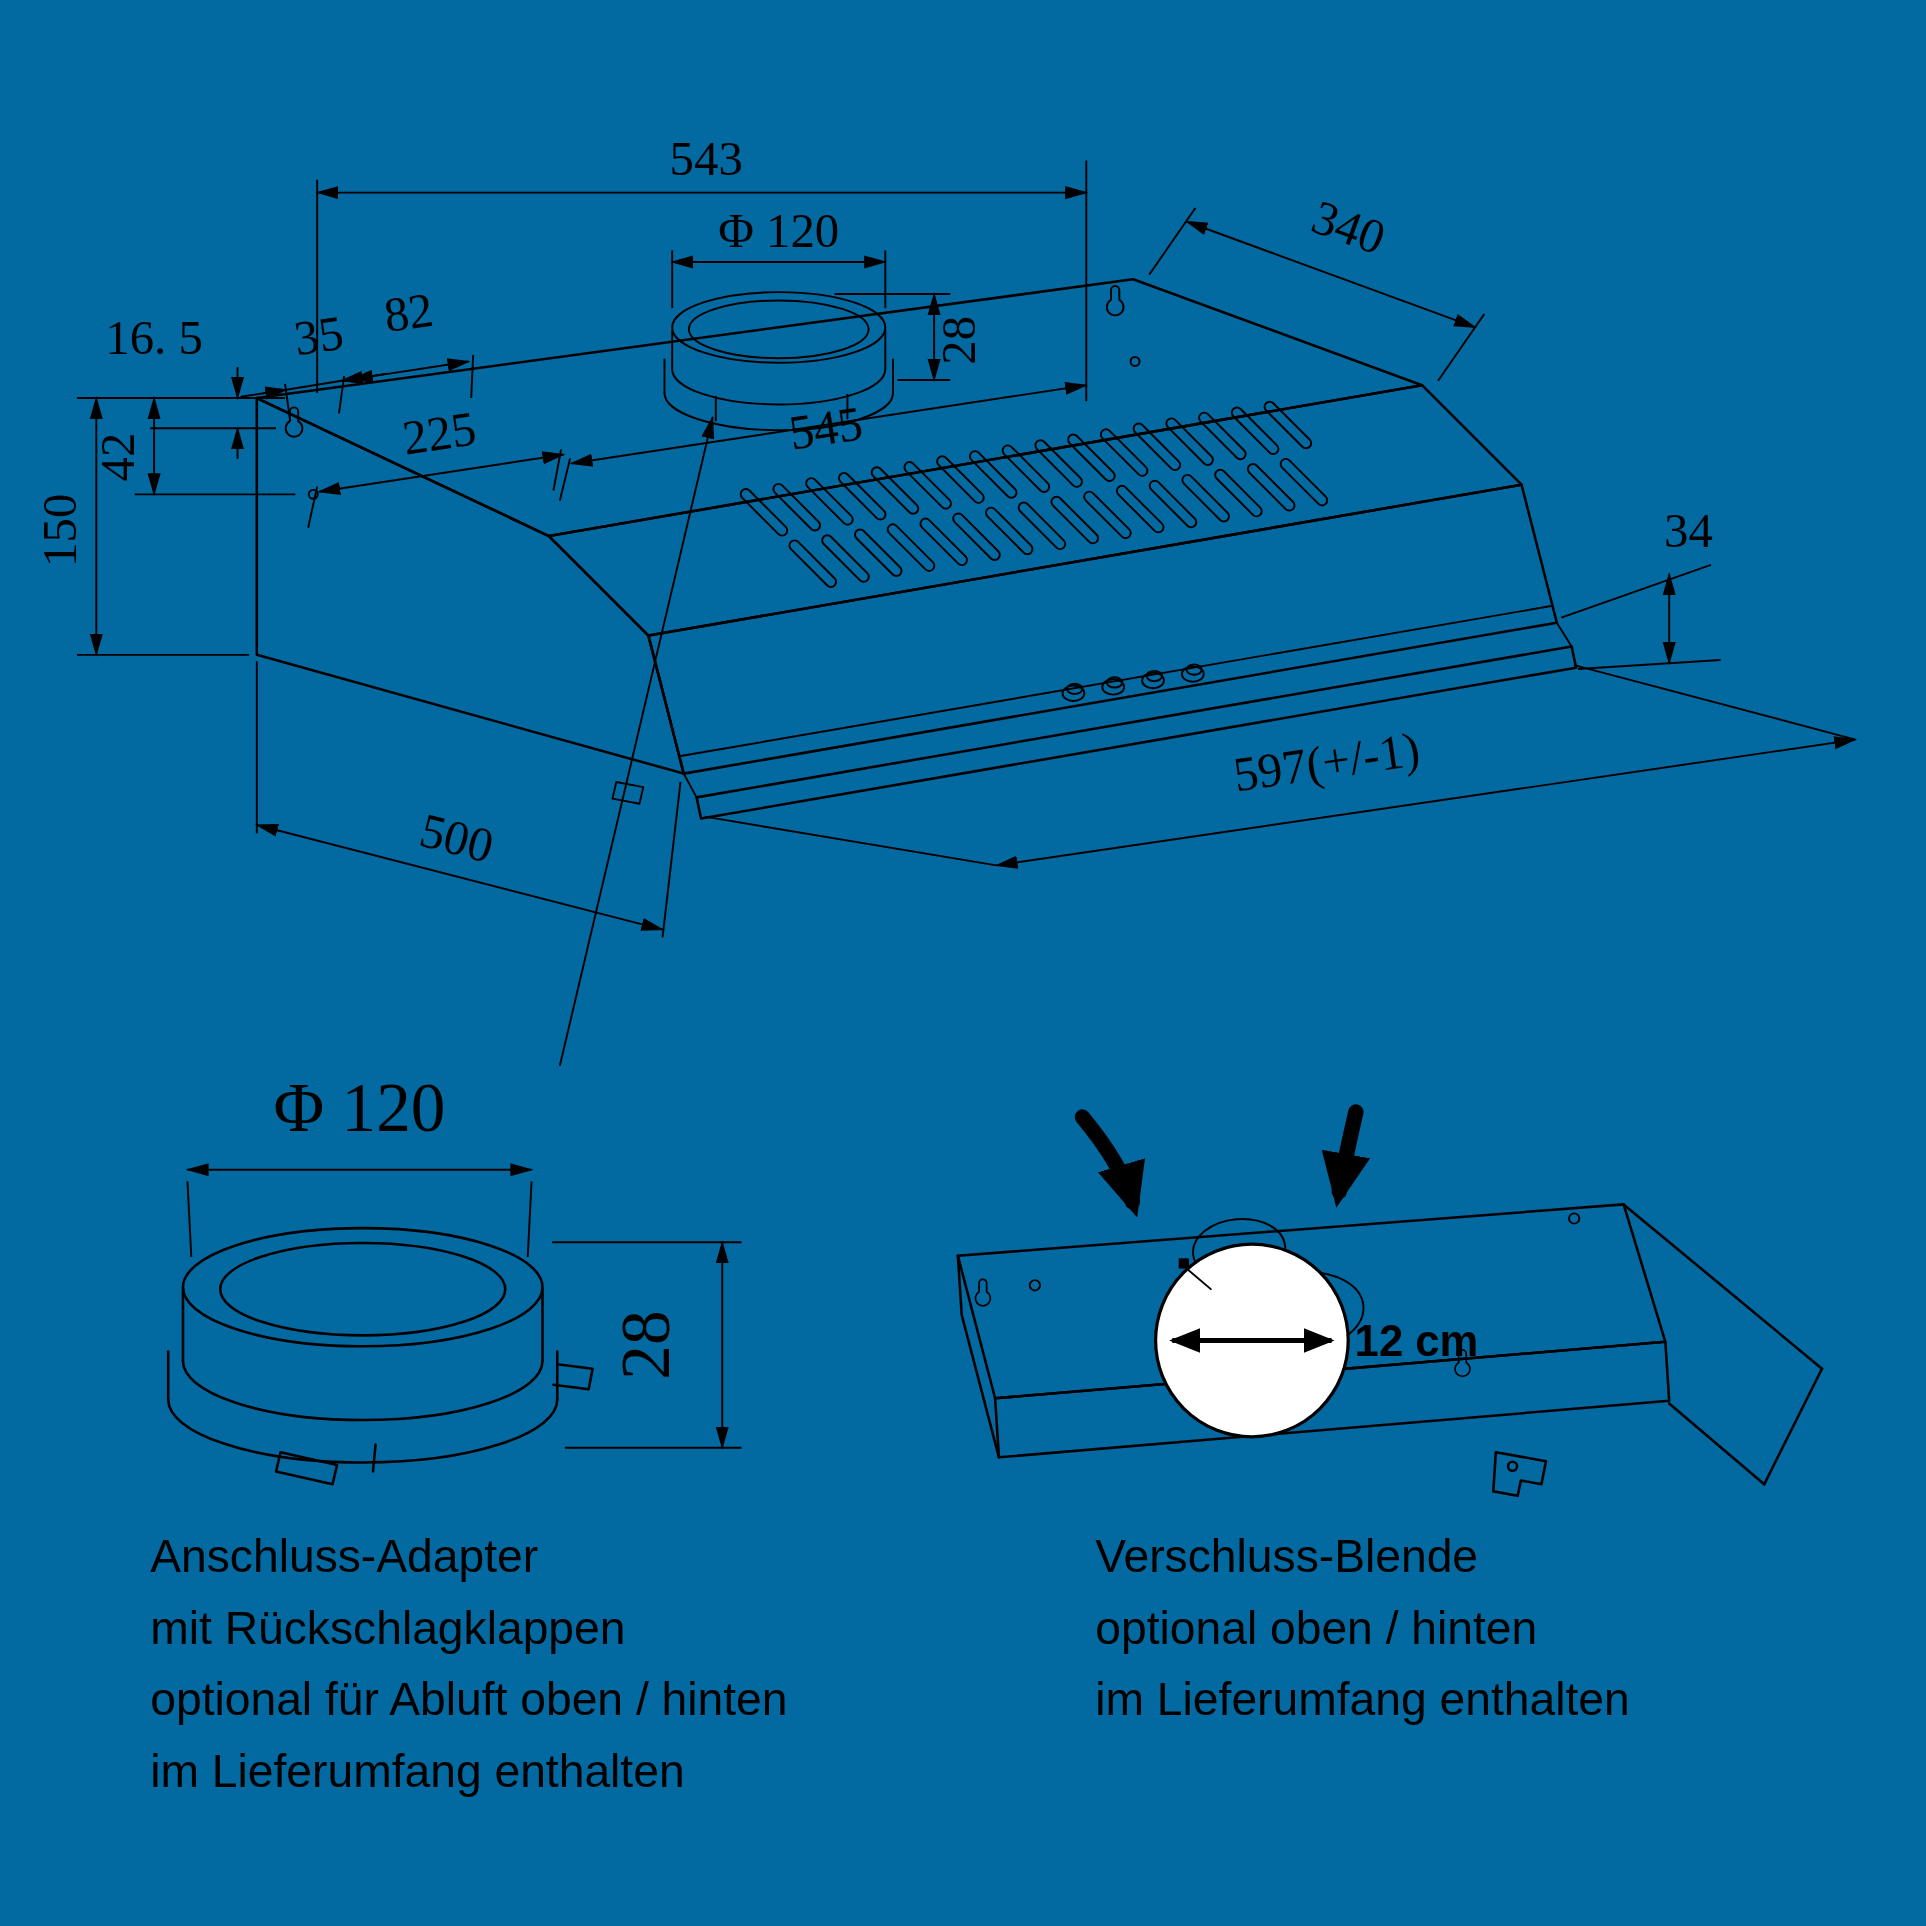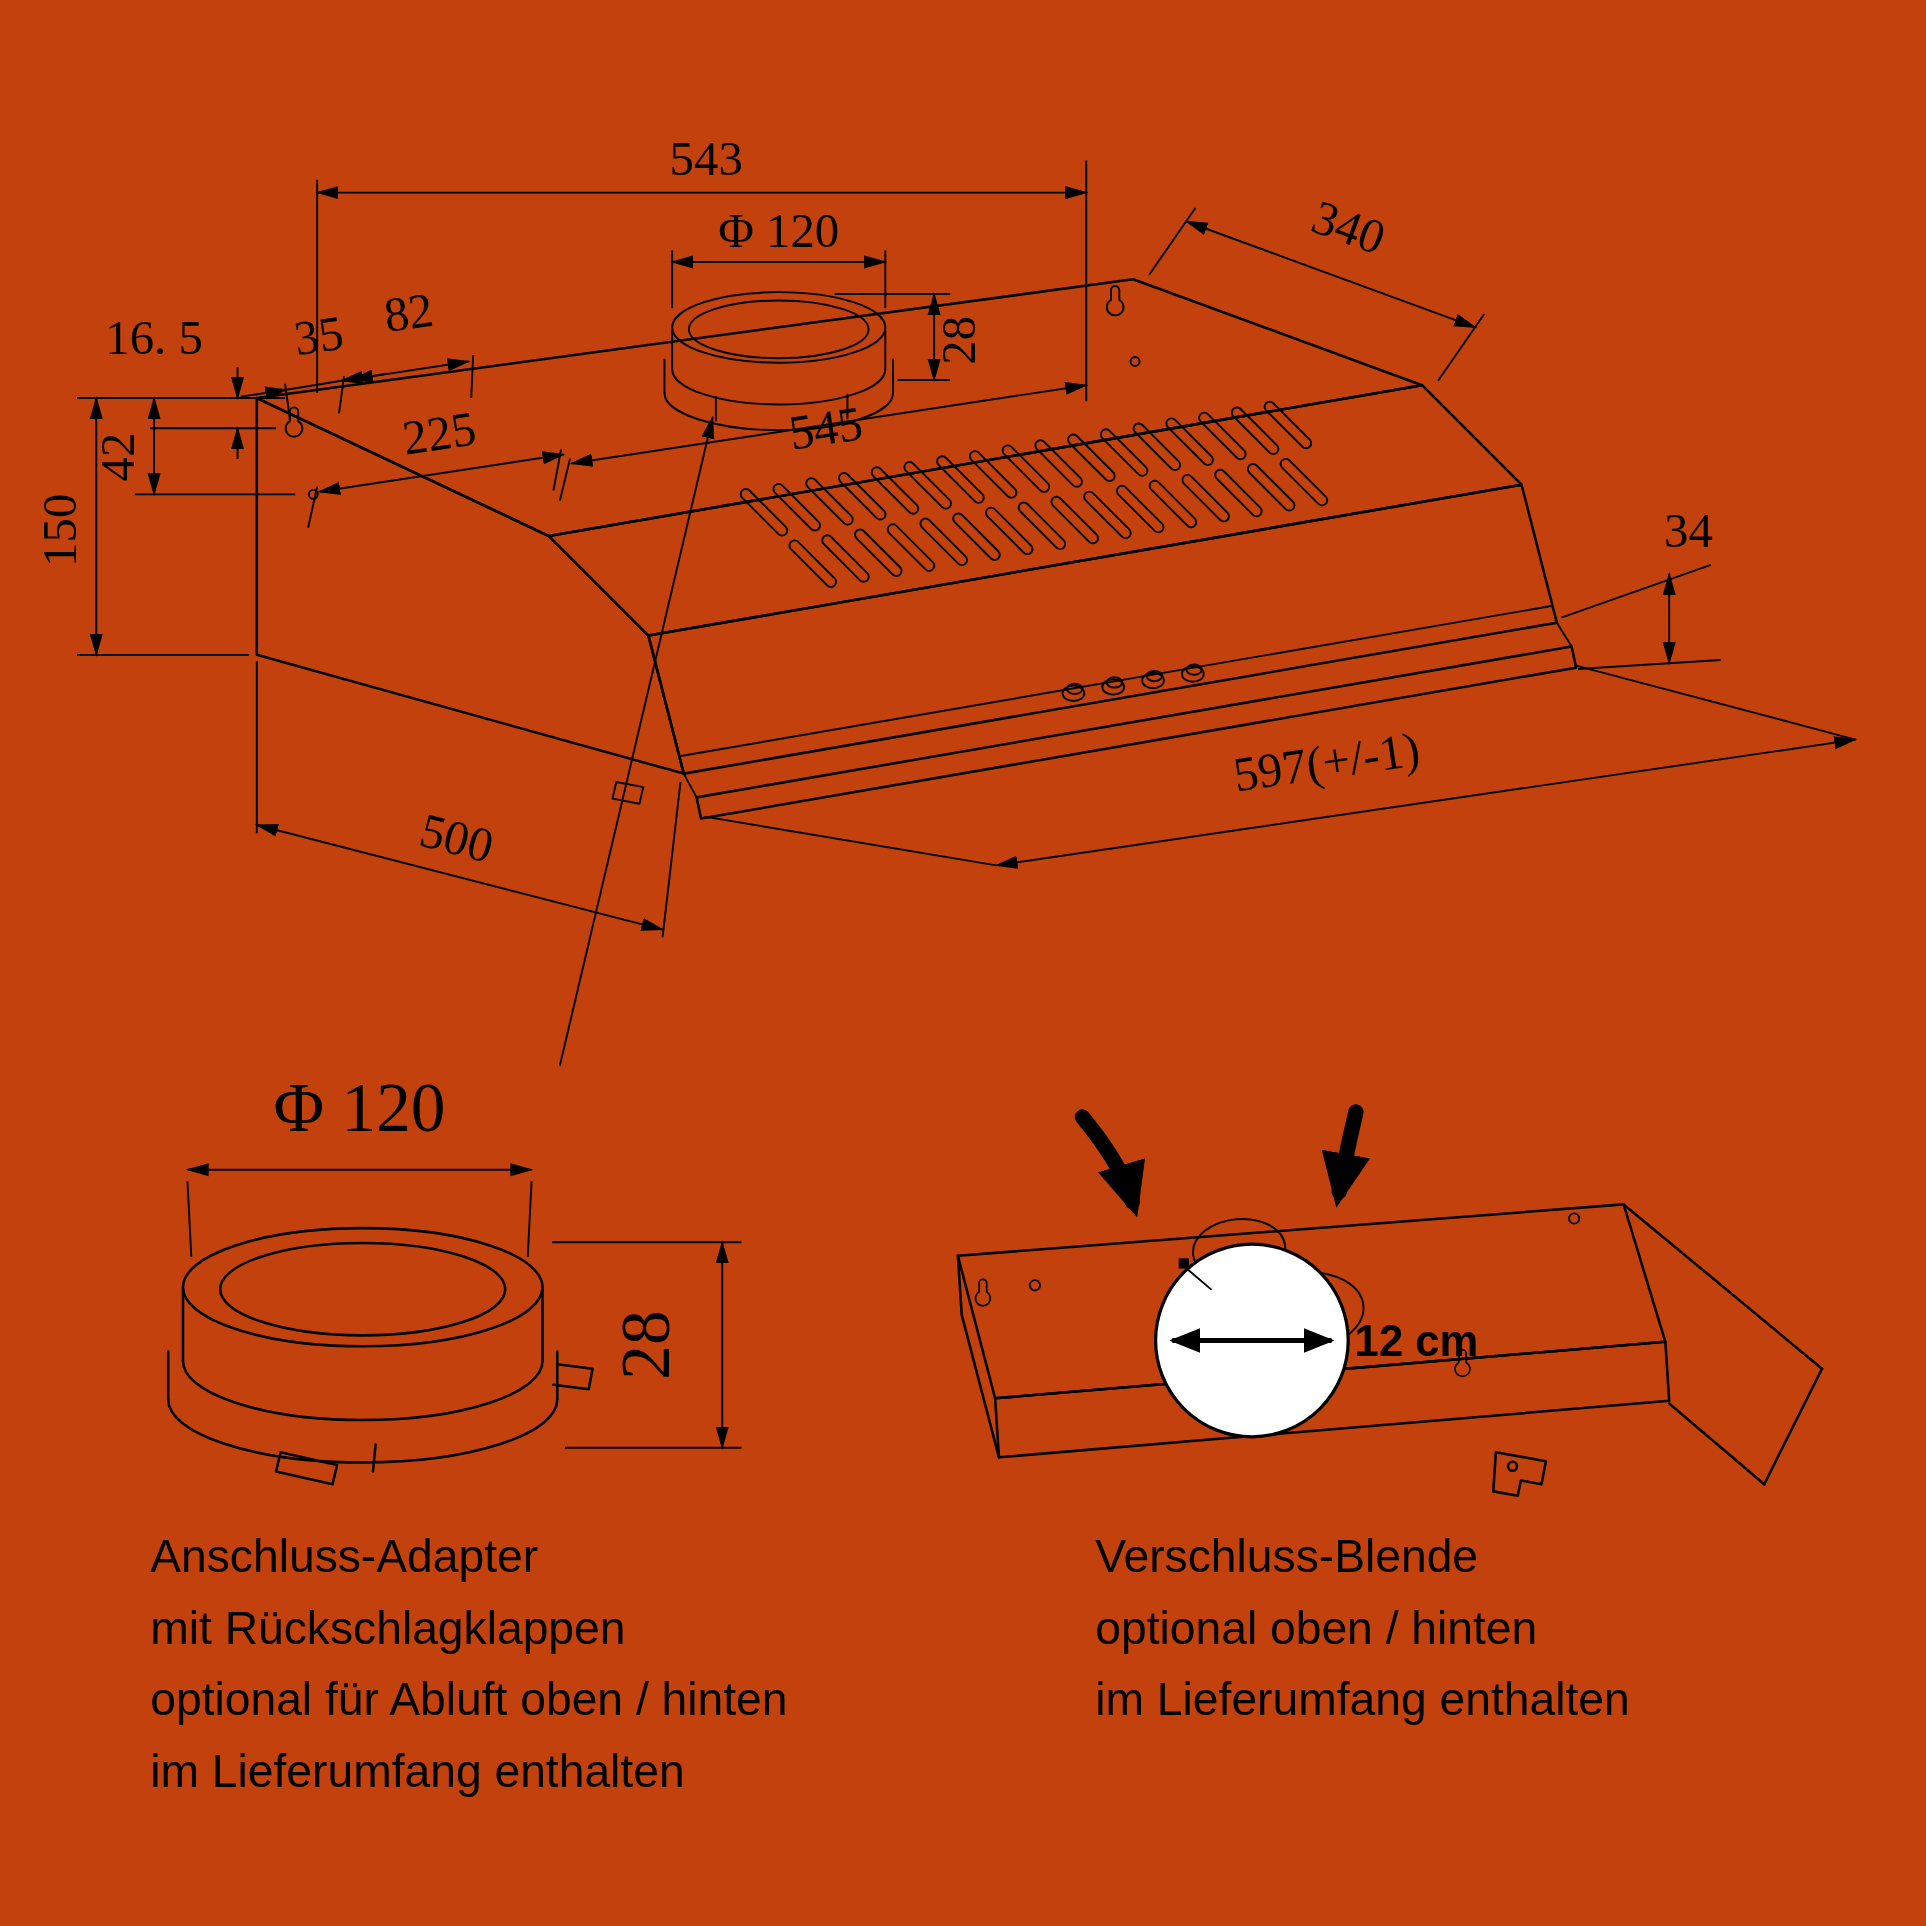--- a/index.html
+++ b/index.html
@@ -1,17 +1,17 @@
 <!DOCTYPE html>
 <html style="font-size:10.3px"><head>
 <meta charset="utf-8">
 <title>Diagram</title>
 <style>
   html,body{margin:0;padding:0;background:#ffffff;}
-  #canvas{position:relative;width:1926px;height:1926px;background:#c2410c;overflow:hidden;}
+  #canvas{position:relative;width:1926px;height:1926px;background:#0369a1;overflow:hidden;}
   svg{display:block;}
   .ln{stroke:#000;stroke-width:4;fill:none;stroke-linejoin:round;stroke-linecap:round;}
   .thin{stroke:#000;stroke-width:3;fill:none;stroke-linejoin:round;stroke-linecap:round;}
   .dimln{stroke:#000;stroke-width:3;fill:none;}
   .dim{font-family:"Liberation Serif",serif;font-size:76px;fill:#000;}
   .dimBig{font-family:"Liberation Serif",serif;font-size:108px;fill:#000;}
   .cap{font-family:"Liberation Sans",sans-serif;font-size:72px;fill:#000;}
   .b12{font-family:"Liberation Sans",sans-serif;font-size:68px;font-weight:700;fill:#000;}
   text{user-select:none;}
 </style>

